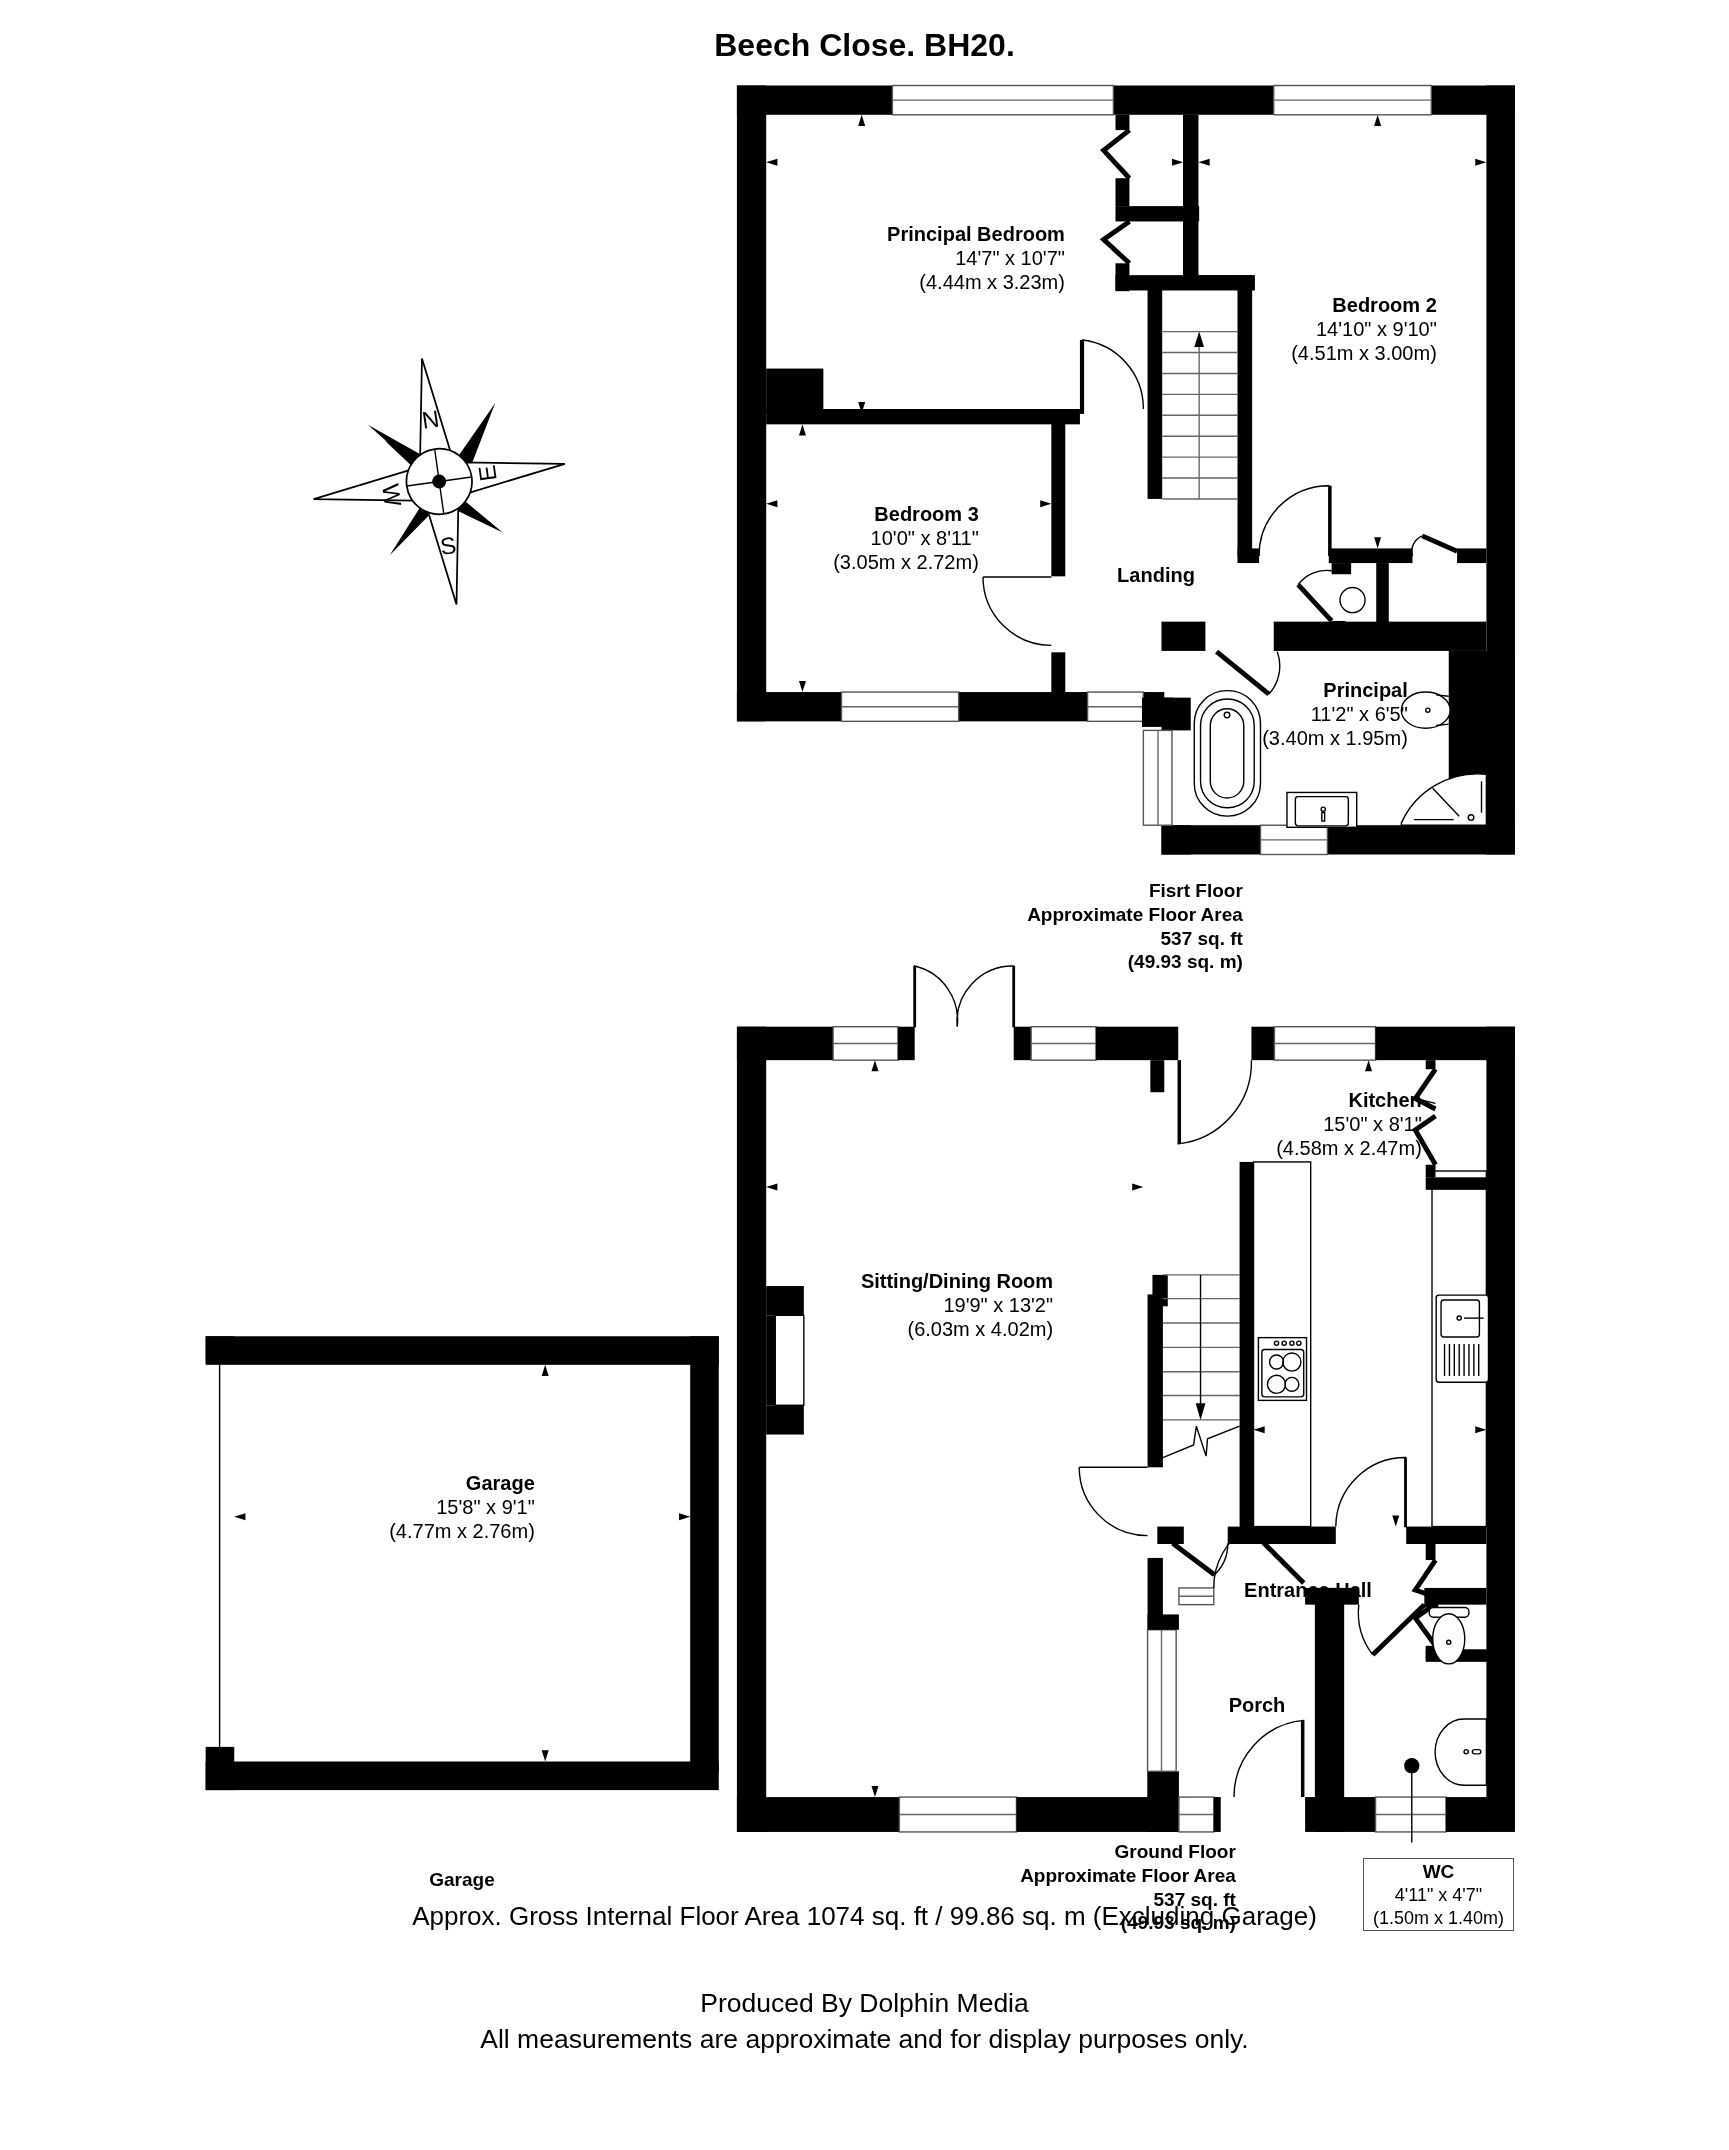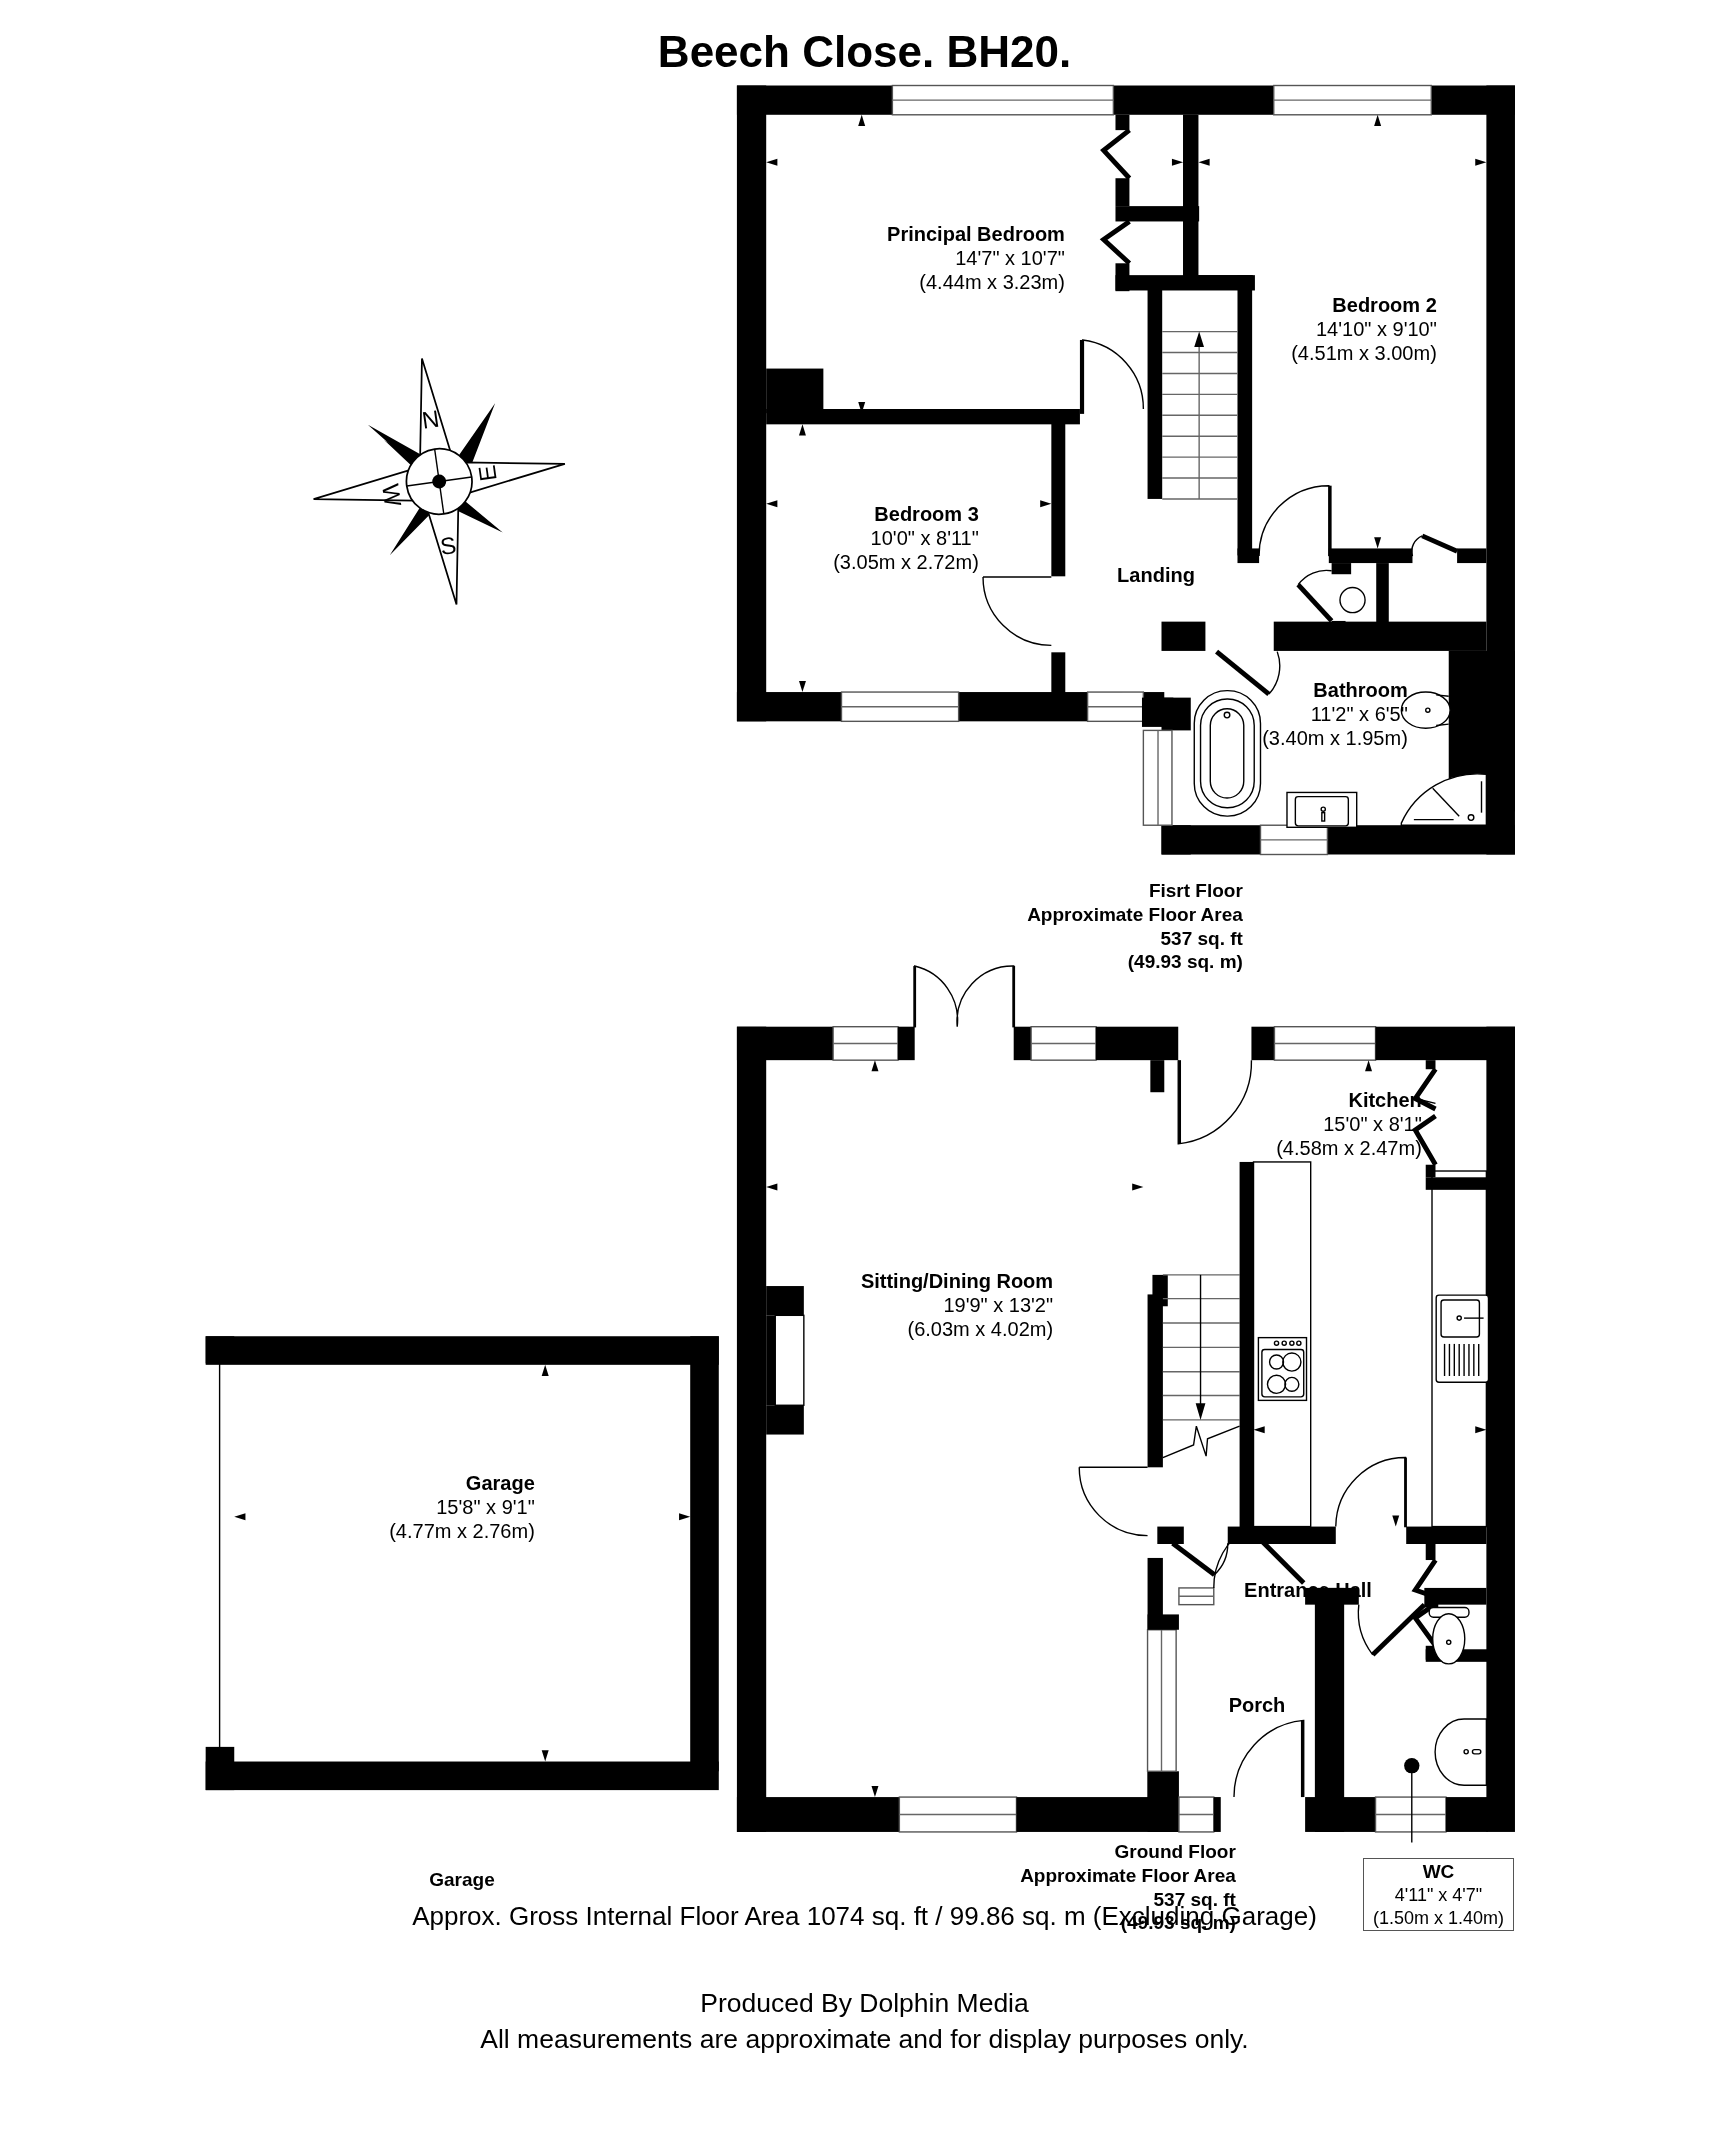--- a/index.html
+++ b/index.html
@@ -8,21 +8,21 @@
   .wall { fill:#000; }
   .win { fill:#fff; stroke:#555; stroke-width:2; }
   .winline { stroke:#666; stroke-width:2; }
   .thin { fill:none; stroke:#000; stroke-width:2; }
   .thick { fill:none; stroke:#000; stroke-width:7; }
   .fix { fill:#fff; stroke:#000; stroke-width:2; }
   .arrow { fill:#000; }
   .lbl { position:absolute; text-align:right; transform:translateX(-50%); white-space:nowrap; line-height:1.2; }
   .room-name { font-weight:bold; font-size:20px; }
   .room-dim { font-size:20px; }
-  .title { position:absolute; left:50%; top:26.5px; transform:translateX(-50%); font-weight:bold; font-size:44px; }
+  .title { position:absolute; left:50%; top:26.5px; transform:translateX(-50%); font-weight:bold; font-size:32px; }
   .floor-area { font-weight:bold; font-size:19px; line-height:1.25; }
   .gross { position:absolute; left:50%; top:1901px; transform:translateX(-50%); font-weight:normal; font-size:26px; white-space:nowrap; }
   .disclaimer { position:absolute; left:50%; top:1986px; transform:translateX(-50%); font-size:26.5px; text-align:center; line-height:1.35; white-space:nowrap; }
   .wc-box { position:absolute; left:1363px; top:1842px; width:151px; height:73px; border:1.4px solid #555; box-sizing:border-box; text-align:center; font-size:18px; line-height:1.25; padding-top:1.4px;margin-top:16px; }
 </style>
 </head>
 <body>
 
 <div class="title">Beech Close. BH20.</div>
 
@@ -369,21 +369,21 @@
 </div>
 <div class="lbl" style="left:906px; top:502px;">
   <div class="room-name">Bedroom 3</div>
   <div class="room-dim">10'0" x 8'11"</div>
   <div class="room-dim">(3.05m x 2.72m)</div>
 </div>
 <div class="lbl" style="left:1156px; top:563px;">
   <div class="room-name">Landing</div>
 </div>
 <div class="lbl" style="left:1335px; top:678px;">
-  <div class="room-name">Bathroom</div>
+  <div class="room-name">Principal</div>
   <div class="room-dim">11'2" x 6'5"</div>
   <div class="room-dim">(3.40m x 1.95m)</div>
 </div>
 <div class="lbl floor-area" style="left:1135px; top:879px;">
   <div>Fisrt Floor</div>
   <div>Approximate Floor Area</div>
   <div>537 sq. ft</div>
   <div>(49.93 sq. m)</div>
 </div>
 

